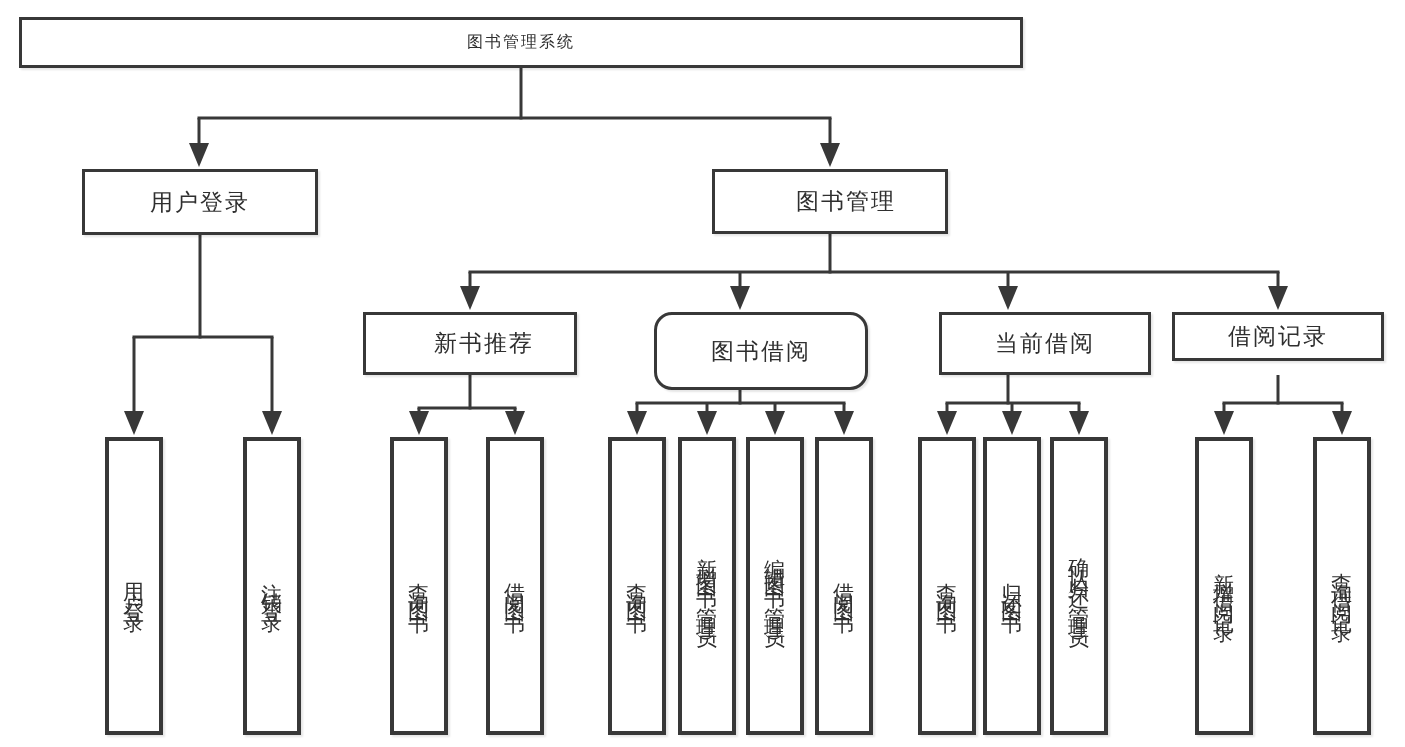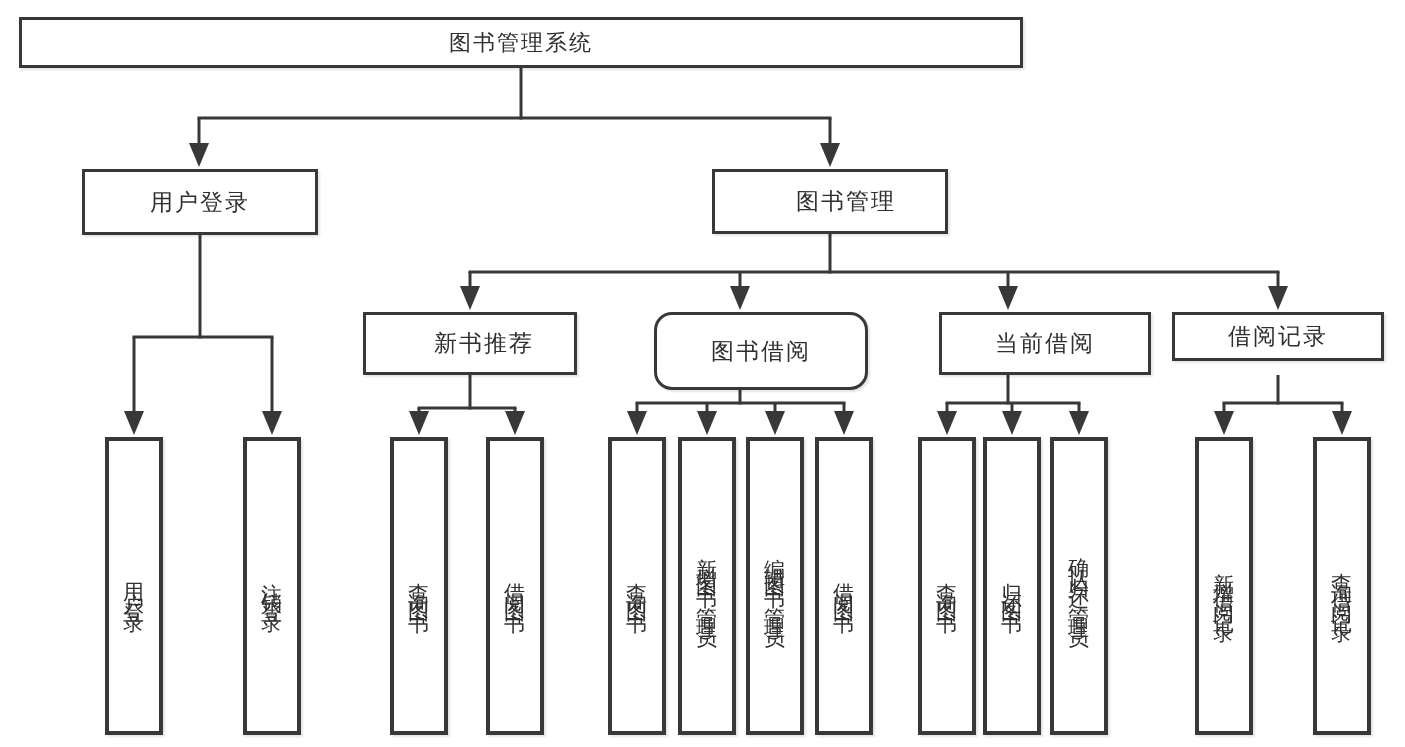--- a/index.html
+++ b/index.html
@@ -22,21 +22,21 @@
     box-sizing: border-box;
     background: #ffffff;
     border: 3px solid #383838;
     display: flex;
     align-items: center;
     justify-content: center;
     font-size: 23px;
     letter-spacing: 2px;
     box-shadow: 2px 2px 2px rgba(0,0,0,0.10);
   }
-  .node.root { font-size: 22px; }
+  .node.root { font-size: 16px; }
   .leaf {
     position: absolute;
     box-sizing: border-box;
     background: #ffffff;
     border: 4px solid #383838;
     width: 58px;
     height: 298px;
     top: 437px;
     display: flex;
     align-items: center;

